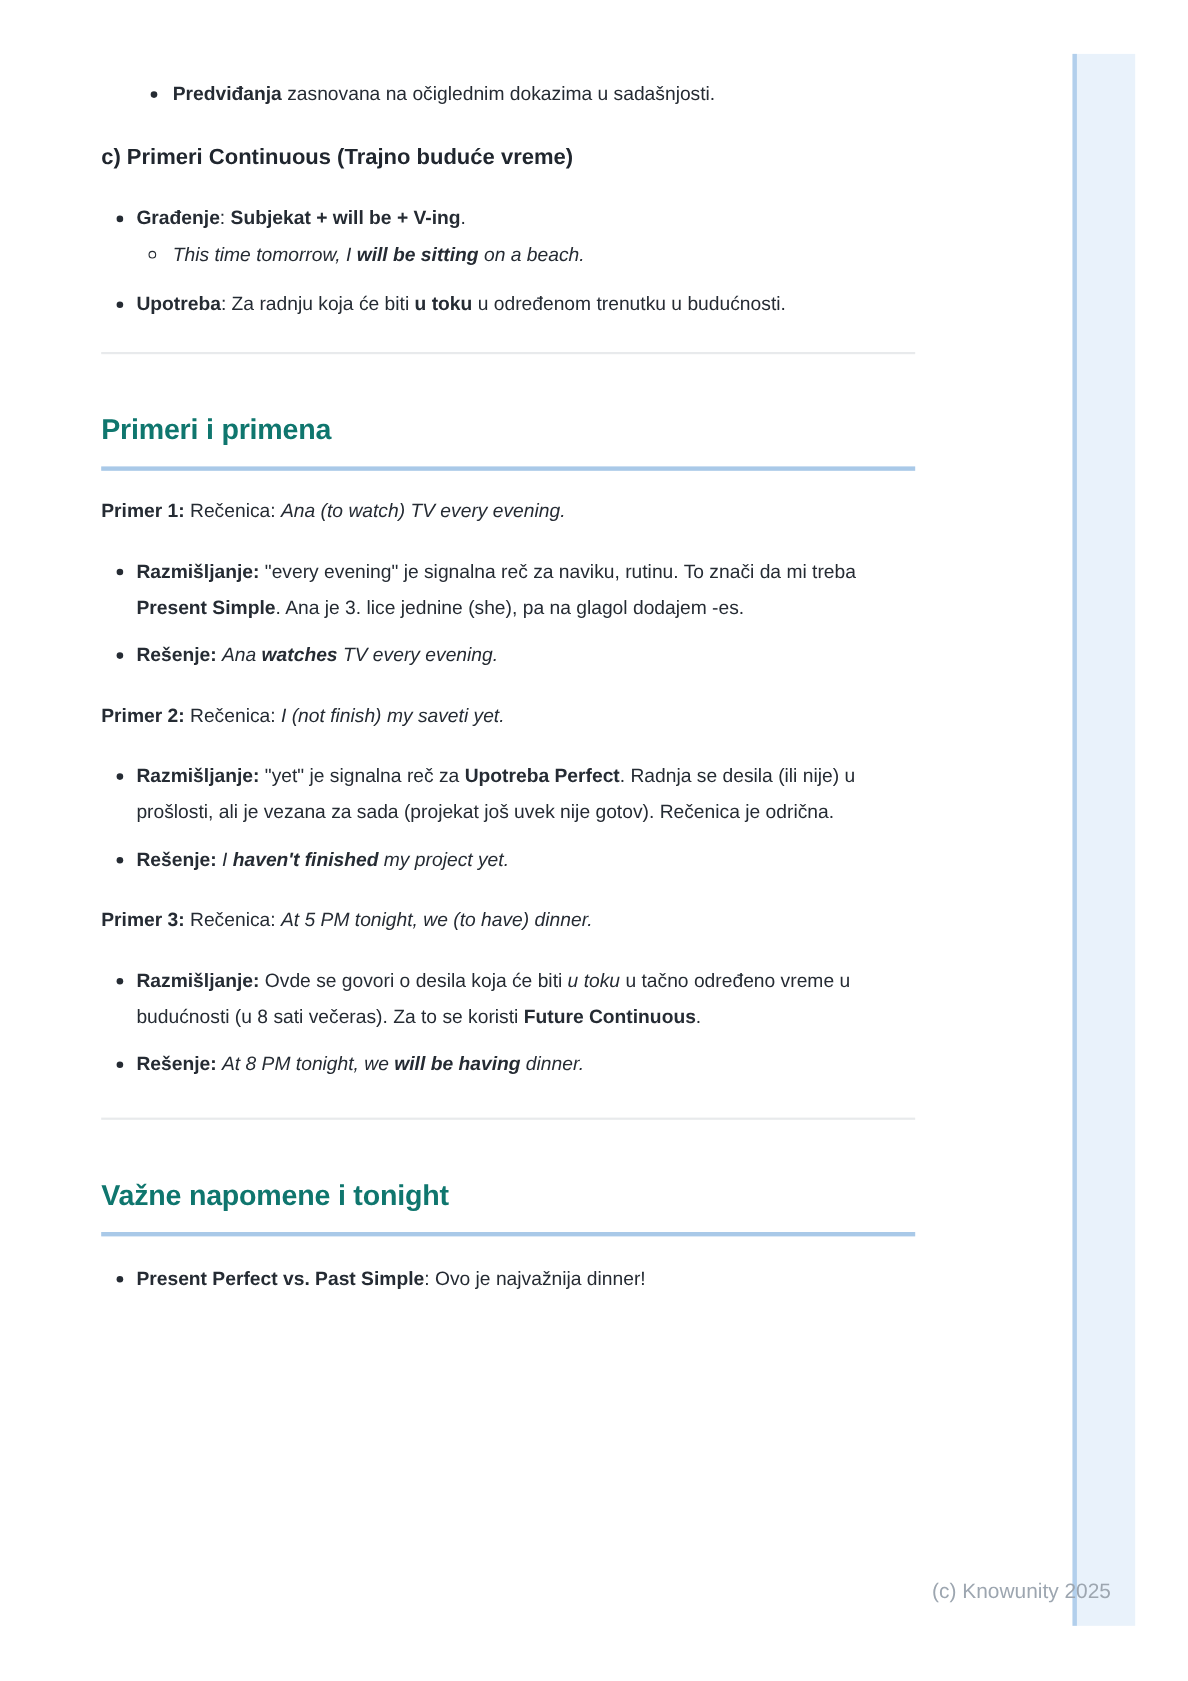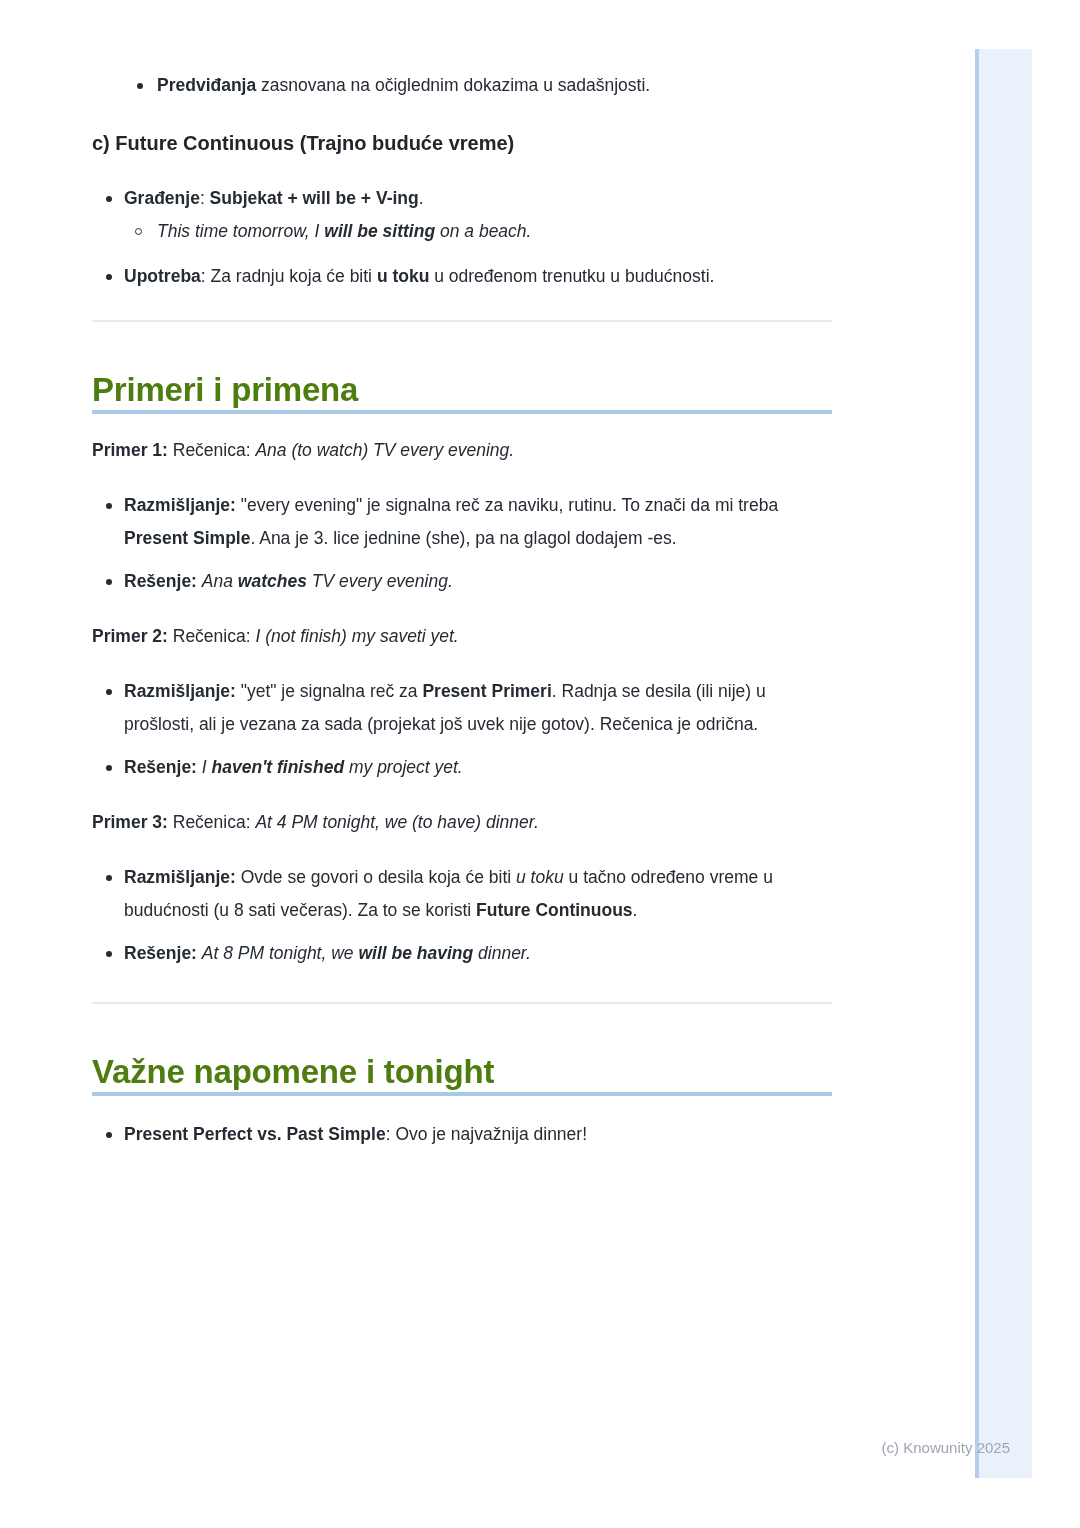--- a/index.html
+++ b/index.html
@@ -24,23 +24,24 @@
     position:absolute;
     left:92px;top:0;
     width:740px;
     padding-top:52px;
     font-size:17.5px;
     line-height:33px;
   }
   
   h2.section-h{
     margin:48px 0 0 0;
+    padding-bottom:14px;
     border-bottom:4px solid #a9c9e8;
-    color:#4d7c0f;
-    font-size:33px;
+    color:#0f766e;
+    font-size:26px;
     line-height:40px;
     font-weight:700;
     letter-spacing:-.2px;
   }
   h3.sub-h{
     margin:26px 0 0 0;
     font-size:20px;
     line-height:30px;
     font-weight:700;
     color:#20262e;
@@ -100,39 +101,39 @@
     box-sizing:border-box;
   }
   
   .b{font-weight:700;}
   .i{font-style:italic;}
   
   .footer-note{
     position:absolute;
     top:1438px;
     right:70px;
-    font-size:15px;
+    font-size:19px;
     line-height:20px;
     color:#9da6b0;
   }
 </style>
 </head>
 <body>
 
 <div class="page">
 
   <div class="side-band"></div>
 
   <div class="content">
 
     <ul class="blist indent-disc">
       <li><span class="b">Predviđanja</span><span> zasnovana na očiglednim dokazima u sadašnjosti.</span></li>
     </ul>
 
-    <h3 class="sub-h">c) Future Continuous (Trajno buduće vreme)</h3>
+    <h3 class="sub-h">c) Primeri Continuous (Trajno buduće vreme)</h3>
 
     <ul class="blist tight">
       <li>
         <span><span class="b">Građenje</span><span>: </span><span class="b">Subjekat + will be + V-ing</span><span>.</span></span>
         <ul class="sublist">
           <li><span class="i">This time tomorrow, I </span><span class="b i">will be sitting</span><span class="i"> on a beach.</span></li>
         </ul>
       </li>
       <li><span class="b">Upotreba</span><span>: Za radnju koja će biti </span><span class="b">u toku</span><span> u određenom trenutku u budućnosti.</span></li>
     </ul>
@@ -142,25 +143,25 @@
     <h2 class="section-h">Primeri i primena</h2>
 
     <p class="para"><span class="b">Primer 1:</span><span> Rečenica: </span><span class="i">Ana (to watch) TV every evening.</span></p>
     <ul class="blist">
       <li><span class="b">Razmišljanje:</span><span> "every evening" je signalna reč za naviku, rutinu. To znači da mi treba </span><span class="b">Present Simple</span><span>. Ana je 3. lice jednine (she), pa na glagol dodajem -es.</span></li>
       <li><span class="b">Rešenje:</span><span> </span><span class="i">Ana </span><span class="b i">watches</span><span class="i"> TV every evening.</span></li>
     </ul>
 
     <p class="para follow"><span class="b">Primer 2:</span><span> Rečenica: </span><span class="i">I (not finish) my saveti yet.</span></p>
     <ul class="blist">
-      <li><span class="b">Razmišljanje:</span><span> "yet" je signalna reč za </span><span class="b">Present Primeri</span><span>. Radnja se desila (ili nije) u prošlosti, ali je vezana za sada (projekat još uvek nije gotov). Rečenica je odrična.</span></li>
+      <li><span class="b">Razmišljanje:</span><span> "yet" je signalna reč za </span><span class="b">Upotreba Perfect</span><span>. Radnja se desila (ili nije) u prošlosti, ali je vezana za sada (projekat još uvek nije gotov). Rečenica je odrična.</span></li>
       <li><span class="b">Rešenje:</span><span> </span><span class="i">I </span><span class="b i">haven't finished</span><span class="i"> my project yet.</span></li>
     </ul>
 
-    <p class="para follow"><span class="b">Primer 3:</span><span> Rečenica: </span><span class="i">At 4 PM tonight, we (to have) dinner.</span></p>
+    <p class="para follow"><span class="b">Primer 3:</span><span> Rečenica: </span><span class="i">At 5 PM tonight, we (to have) dinner.</span></p>
     <ul class="blist">
       <li><span class="b">Razmišljanje:</span><span> Ovde se govori o desila koja će biti </span><span class="i">u toku</span><span> u tačno određeno vreme u budućnosti (u 8 sati večeras). Za to se koristi </span><span class="b">Future Continuous</span><span>.</span></li>
       <li><span class="b">Rešenje:</span><span> </span><span class="i">At 8 PM tonight, we </span><span class="b i">will be having</span><span class="i"> dinner.</span></li>
     </ul>
 
     <hr class="divider second">
 
     <h2 class="section-h">Važne napomene i tonight</h2>
 
     <ul class="blist">

